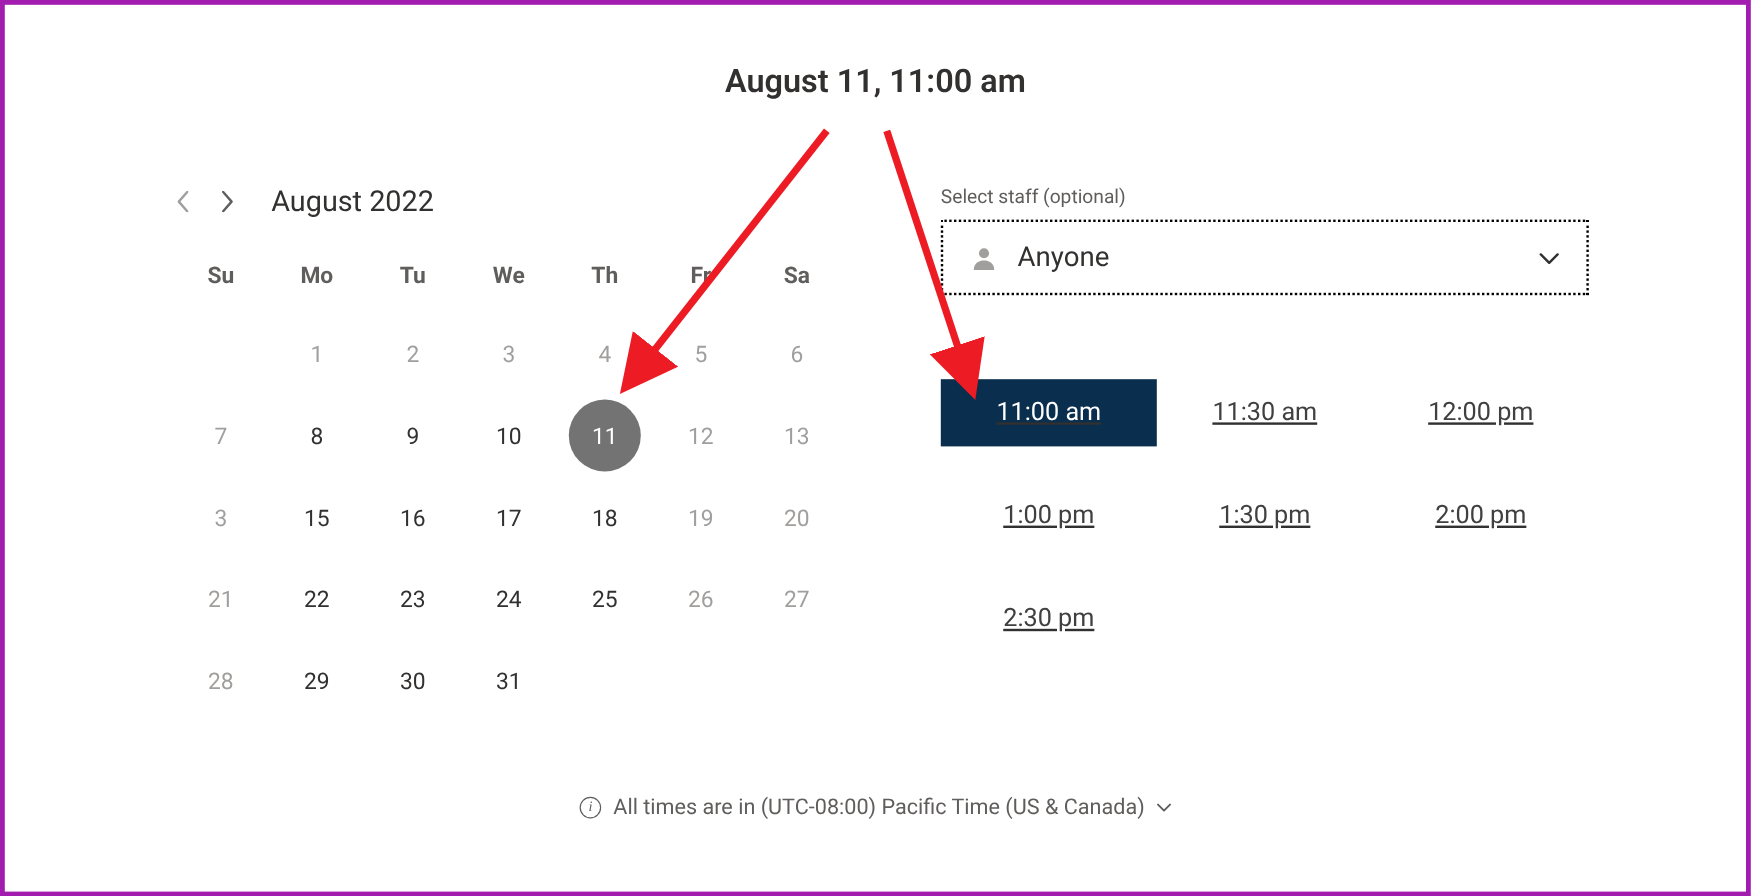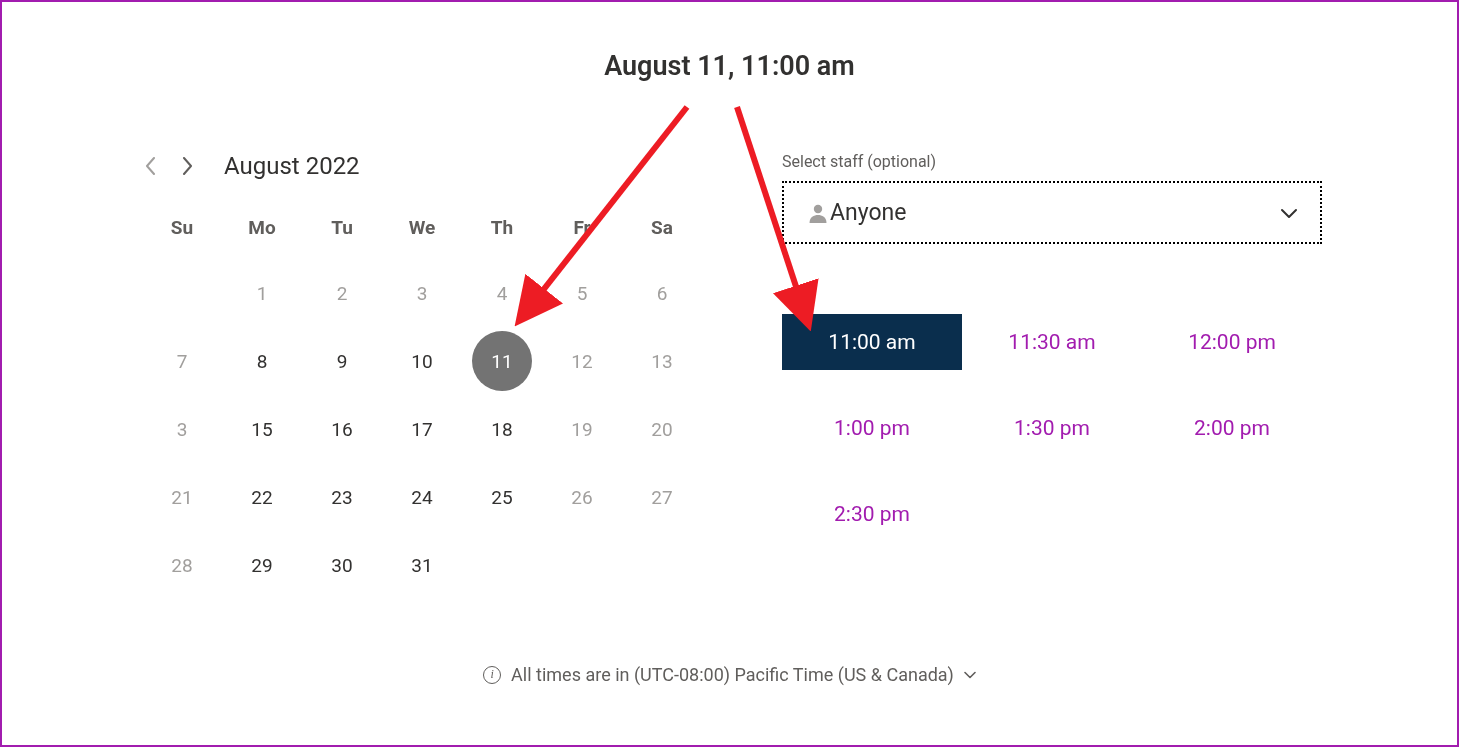--- a/index.html
+++ b/index.html
@@ -5,21 +5,21 @@
   * { box-sizing: border-box; }
   body {
     margin: 0;
     font-family: "Segoe UI", -apple-system, BlinkMacSystemFont, Roboto, "Helvetica Neue", sans-serif;
     background: #fff;
     color: #323130;
   }
   .frame {
     width: 1459px;
     height: 747px;
-    border: 2px solid #a21caf;
+    border: 4px solid #a21caf;
     position: relative;
     overflow: hidden;
   }
   .header {
     width: 100%;
     text-align: center;
     margin-top: 48px;
     font-size: 27px;
     font-weight: 600;
     color: #323130;
@@ -96,43 +96,45 @@
   .staff-label {
     font-size: 16px;
     color: #605e5c;
     margin-bottom: 10px;
   }
   .staff-select {
     border: 2px dotted #000;
     padding: 16px 22px;
     display: flex;
     align-items: center;
+    gap: 16px;
     font-size: 23px;
     color: #323130;
     cursor: pointer;
     width: 100%;
   }
   .staff-select .person-icon {
     width: 24px;
     height: 24px;
     color: #a19f9d;
     flex: 0 0 auto;
   }
   .staff-select .sel-text { flex: 1; }
   .staff-select .chev { width: 18px; height: 18px; color: #323130; }
   .timeslots {
     margin-top: 70px;
     display: grid;
     grid-template-columns: repeat(3, 1fr);
     gap: 30px 0;
+    text-decoration: underline;
   }
   .timeslot {
     text-align: center;
     font-size: 21px;
-    color: #a21caf;
+    color: #404040;
     padding: 16px 0;
     cursor: pointer;
   }
   .timeslot.selected {
     background: #0a2e4d;
     color: #fff;
   }
   .footer {
     position: absolute;
     bottom: 60px;

